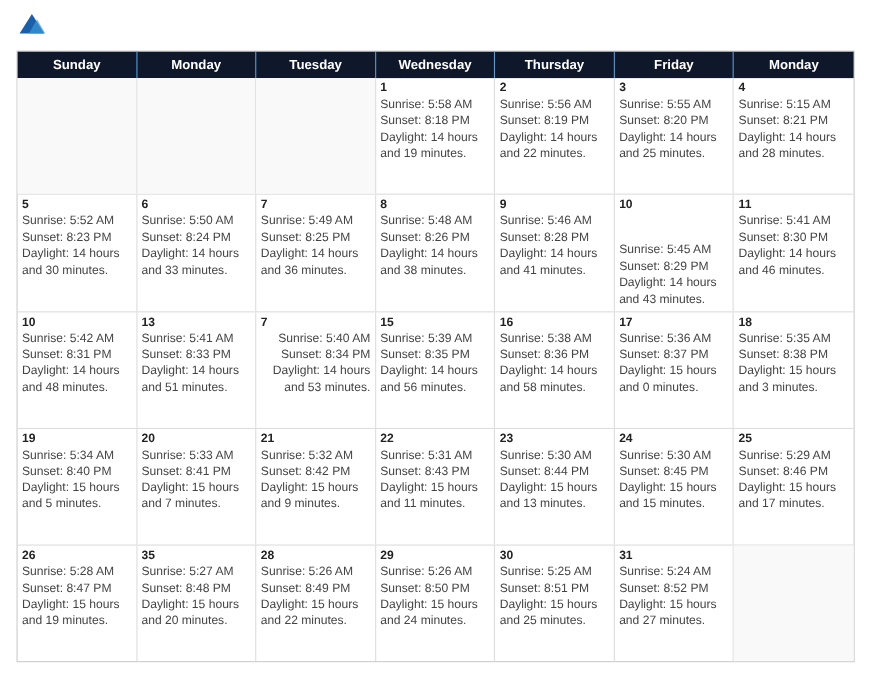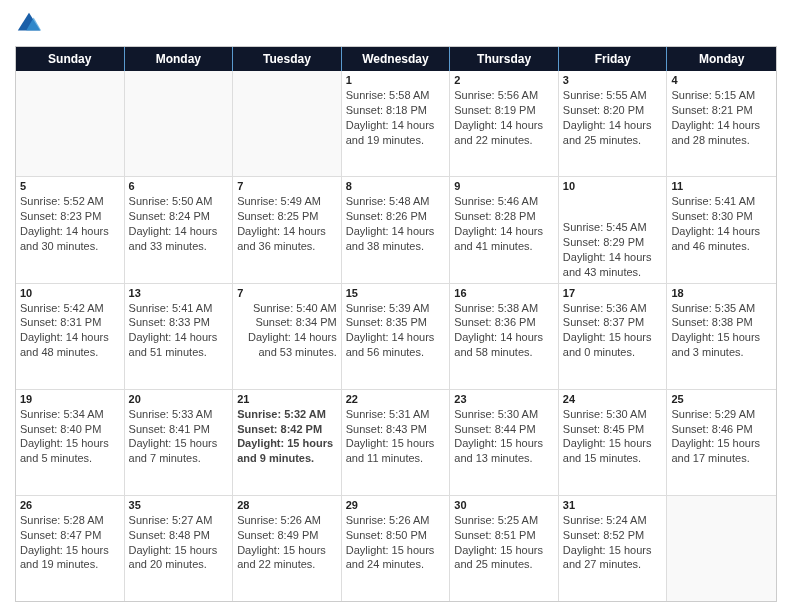--- a/index.html
+++ b/index.html
@@ -284,21 +284,21 @@
           </div>
           <div class="cal-cell">
             <div class="day-num">20</div>
             <div class="cell-info" style="white-space: pre-line;">Sunrise: 5:33 AM
 Sunset: 8:41 PM
 Daylight: 15 hours
 and 7 minutes.</div>
           </div>
           <div class="cal-cell">
             <div class="day-num">21</div>
-            <div class="cell-info" style="white-space: pre-line; font-weight: bold;">Sunrise: 5:32 AM
+            <div class="cell-info" style="white-space: pre-line;">Sunrise: 5:32 AM
 Sunset: 8:42 PM
 Daylight: 15 hours
 and 9 minutes.</div>
           </div>
           <div class="cal-cell">
             <div class="day-num">22</div>
             <div class="cell-info" style="white-space: pre-line;">Sunrise: 5:31 AM
 Sunset: 8:43 PM
 Daylight: 15 hours
 and 11 minutes.</div>

